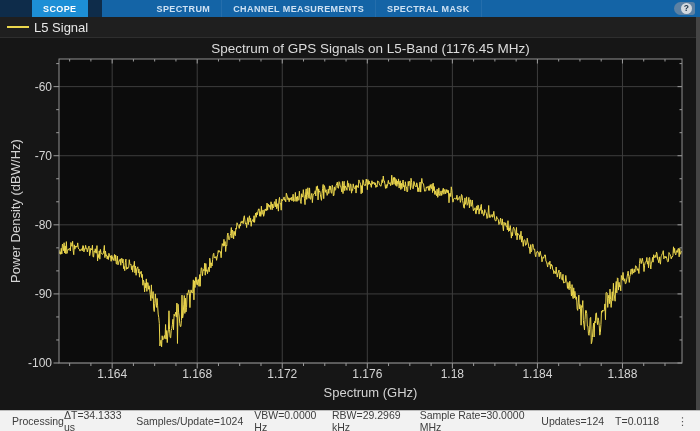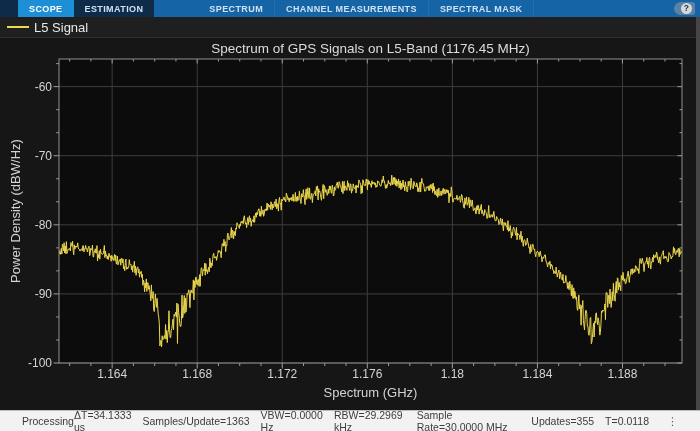--- a/index.html
+++ b/index.html
@@ -2,21 +2,21 @@
 <html><head>
 <meta charset="utf-8">
 <style>
   html,body{margin:0;padding:0;background:#000;}
   .window{position:relative;width:700px;height:431px;overflow:hidden;
           background:#161616;font-family:"Liberation Sans",sans-serif;
           -webkit-font-smoothing:antialiased;}
   
   .tabbar{position:absolute;top:0;left:0;width:700px;height:17px;background:#0e2c4a;
           display:flex;align-items:stretch;font-size:9px;font-weight:600;
-          letter-spacing:.4px;color:#cfe2f4;white-space:nowrap;}
+          letter-spacing:.4px;color:#cfe2f4;white-space:nowrap;gap:14px;}
   .left-pad{width:18px;}
   .tab{display:flex;align-items:center;padding:0 11px;cursor:default;}
   .tab.active{background:#1d8fd6;color:#ffffff;}
   .right-section{flex:1;background:#1464a6;display:flex;align-items:stretch;padding-left:44px;}
   .right-section .tab{border-right:1px solid rgba(255,255,255,0.07);}
   .help-tag{margin-left:auto;align-self:center;margin-right:5px;background:#5d81a3;
             height:13px;padding:0 3px 0 7px;border-radius:7px 3px 3px 7px;
             display:flex;align-items:center;}
   .help-circle{width:11px;height:11px;border-radius:50%;background:#d3d9df;color:#1c3247;
             font-size:8.5px;font-weight:700;display:flex;align-items:center;
@@ -32,33 +32,32 @@
           line-height:19px;text-align:center;color:#dcdcdc;font-size:13.5px;}
   .chart-svg{position:absolute;top:38px;left:0;}
   .xlabel{position:absolute;top:385px;left:59px;width:623px;text-align:center;
           color:#d4d4d4;font-size:13px;}
   .ylabel{position:absolute;left:-84px;top:203px;width:200px;height:16px;
           transform:rotate(-90deg);text-align:center;color:#d4d4d4;font-size:13px;}
   .right-edge{position:absolute;right:0;top:17px;width:4px;height:393px;background:#454545;}
   
   .statusbar{position:absolute;left:0;bottom:0;width:700px;height:21px;background:#f2f2f2;
           border-top:1px solid #bdbdbd;box-sizing:border-box;display:flex;
-          align-items:center;padding:0 22px;font-size:10.5px;color:#3d3d3d;}
+          align-items:center;padding:0 12px;font-size:10.5px;color:#3d3d3d;}
   .status-right{margin-left:auto;display:flex;gap:11px;align-items:center;}
   .handle{color:#555;font-size:11px;margin-left:7px;cursor:pointer;}
 </style>
 </head>
 <body>
 
 <div class="window">
 
   <div class="tabbar">
     <div class="left-pad"></div>
     <div class="tab active">SCOPE</div>
-    <div class="tab">ESTIMATION</div>
     <div class="right-section">
       <div class="tab">SPECTRUM</div>
       <div class="tab">CHANNEL MEASUREMENTS</div>
       <div class="tab">SPECTRAL MASK</div>
       <div class="help-tag">
         <span class="help-circle">?</span>
       </div>
     </div>
   </div>
 
@@ -189,23 +188,23 @@
       <rect x="59" y="21" width="623" height="304" fill="none" stroke="#8f8f8f" stroke-width="1"></rect>
     </svg>
   <div class="xlabel">Spectrum (GHz)</div>
   <div class="ylabel">Power Density (dBW/Hz)</div>
   <div class="right-edge"></div>
 
   <div class="statusbar">
     <span>Processing</span>
     <div class="status-right">
       <span>ΔT=34.1333 us</span>
-      <span>Samples/Update=1363</span>
+      <span>Samples/Update=1024</span>
       <span>VBW=0.0000 Hz</span>
       <span>RBW=29.2969 kHz</span>
       <span>Sample Rate=30.0000 MHz</span>
-      <span>Updates=355</span>
+      <span>Updates=124</span>
       <span>T=0.0118</span>
       <span class="handle">⋮</span>
     </div>
   </div>
 
 </div>
 
 </body></html>

